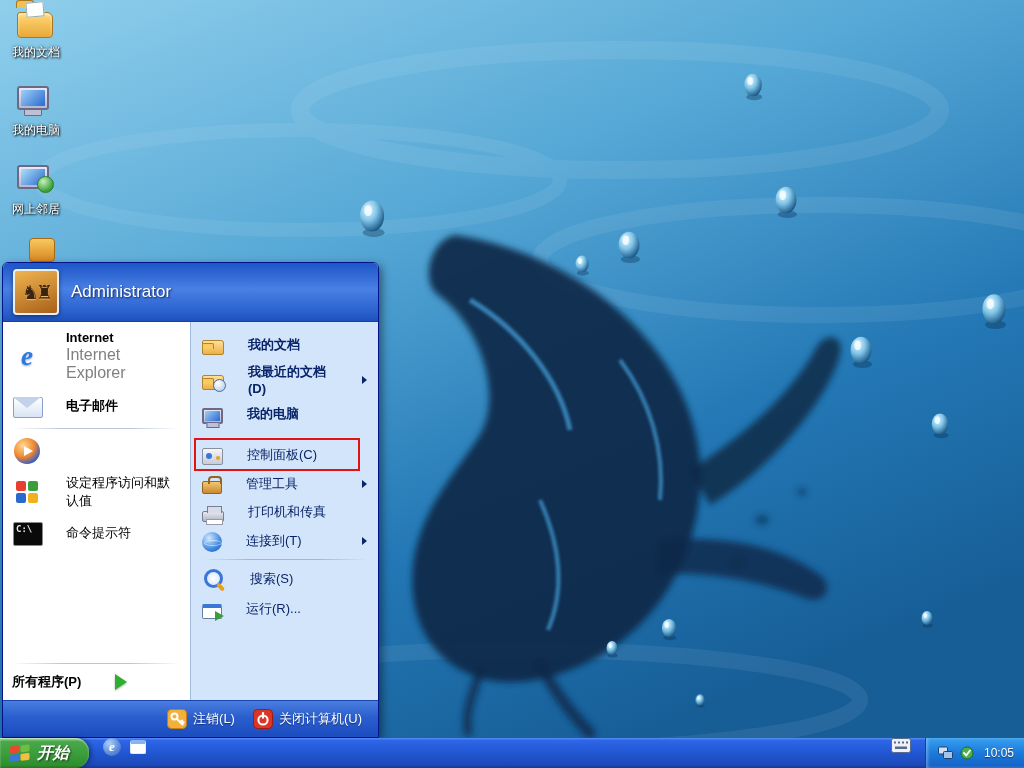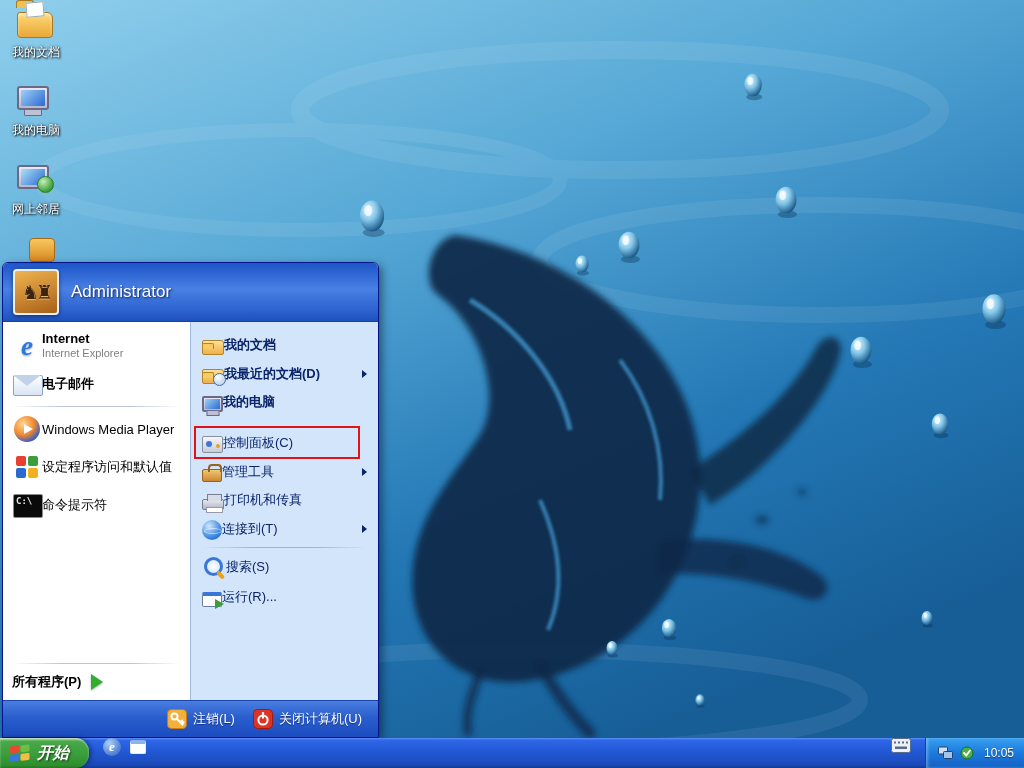--- a/index.html
+++ b/index.html
@@ -28,26 +28,26 @@
 
   
   .start-menu{position:absolute;left:2px;top:262px;bottom:30px;width:377px;display:flex;flex-direction:column;border:1px solid #00138c;border-radius:6px 6px 0 0;box-shadow:3px 3px 8px rgba(0,0,0,.45);z-index:50;background:#fff}
   .sm-header{height:58px;flex:none;background:linear-gradient(180deg,#1e55c8 0%,#4880e4 45%,#2a60cc 85%,#1e50bc 100%);border-radius:5px 5px 0 0;display:flex;align-items:center;padding:0 10px;gap:12px}
   .sm-avatar{width:46px;height:46px;flex:none;border:2px solid #e8f0fc;border-radius:4px;background:linear-gradient(160deg,#f0b450,#a86018);display:flex;align-items:center;justify-content:center;box-shadow:0 1px 4px rgba(0,0,0,.5)}
   .sm-avatar::before{content:"♞♜";font-size:19px;color:#3a2410;letter-spacing:-3px;text-shadow:0 1px 1px rgba(255,230,170,.6)}
   .sm-username{color:#fff;font-size:17px;font-family:Liberation Sans, sans-serif;text-shadow:1px 1px 2px rgba(8,26,80,.9)}
   .sm-body{flex:1;display:flex;min-height:0;border-top:1px solid #1840a8}
   .sm-left{width:187px;flex:none;background:#fff;display:flex;flex-direction:column;padding:5px 3px 3px}
   .sm-right{flex:1;background:#d3e5fa;border-left:1px solid #9fbcdf;display:flex;flex-direction:column;padding:8px 5px;color:#0a246a}
-  .sm-item{display:flex;align-items:center;gap:0;padding:4px 6px;font-size:13px;cursor:pointer;border-radius:2px;position:relative;color:#000}
+  .sm-item{display:flex;align-items:center;gap:24px;padding:4px 6px;font-size:13px;cursor:pointer;border-radius:2px;position:relative;color:#000}
   .sm-left .sm-item{min-height:38px}
   .sm-right .sm-item{min-height:28px;color:#0a246a}
   .sm-item .txt{display:flex;flex-direction:column;line-height:1.15}
   .ttl{font-weight:bold}
-  .sub{font-size:11px;color:#808080}
+  .sub{font-size:16px;color:#808080}
   .b{font-weight:bold}
   .sm-sep{height:1px;flex:none;background:linear-gradient(90deg,rgba(140,160,190,0),#b9c6da 30%,#b9c6da 70%,rgba(140,160,190,0));margin:3px 6px}
   .sm-right .sm-sep{background:linear-gradient(90deg,rgba(140,160,190,0),#9db6d8 30%,#9db6d8 70%,rgba(140,160,190,0))}
   .spacer{flex:1}
   .all-programs{justify-content:flex-start;font-weight:bold;min-height:30px!important}
   .green-arrow{width:0;height:0;border-left:12px solid #2fae2f;border-top:8px solid transparent;border-bottom:8px solid transparent;margin-left:10px;filter:drop-shadow(0 1px 1px rgba(0,0,0,.3))}
   .sub-arrow{margin-left:auto;width:0;height:0;border-left:5px solid #0a246a;border-top:4px solid transparent;border-bottom:4px solid transparent}
   .gap-above{margin-top:12px}
   .red-box{position:absolute;left:-2px;right:13px;top:-2px;bottom:-2px;border:2px solid #e01414;pointer-events:none}
 
@@ -209,21 +209,20 @@
             <span class="sub">Internet Explorer</span>
           </div>
         </div>
         <div class="sm-item">
           <div class="ic28 ic-mail"></div>
           <span class="ttl">电子邮件</span>
         </div>
         <div class="sm-sep"></div>
         <div class="sm-item">
           <div class="ic28 ic-wmp"></div>
-          <span>Windows Media Player</span>
         </div>
         <div class="sm-item">
           <div class="ic28 ic-access"></div>
           <span>设定程序访问和默认值</span>
         </div>
         <div class="sm-item">
           <div class="ic28 ic-cmd"></div>
           <span>命令提示符</span>
         </div>
         <div class="spacer"></div>

